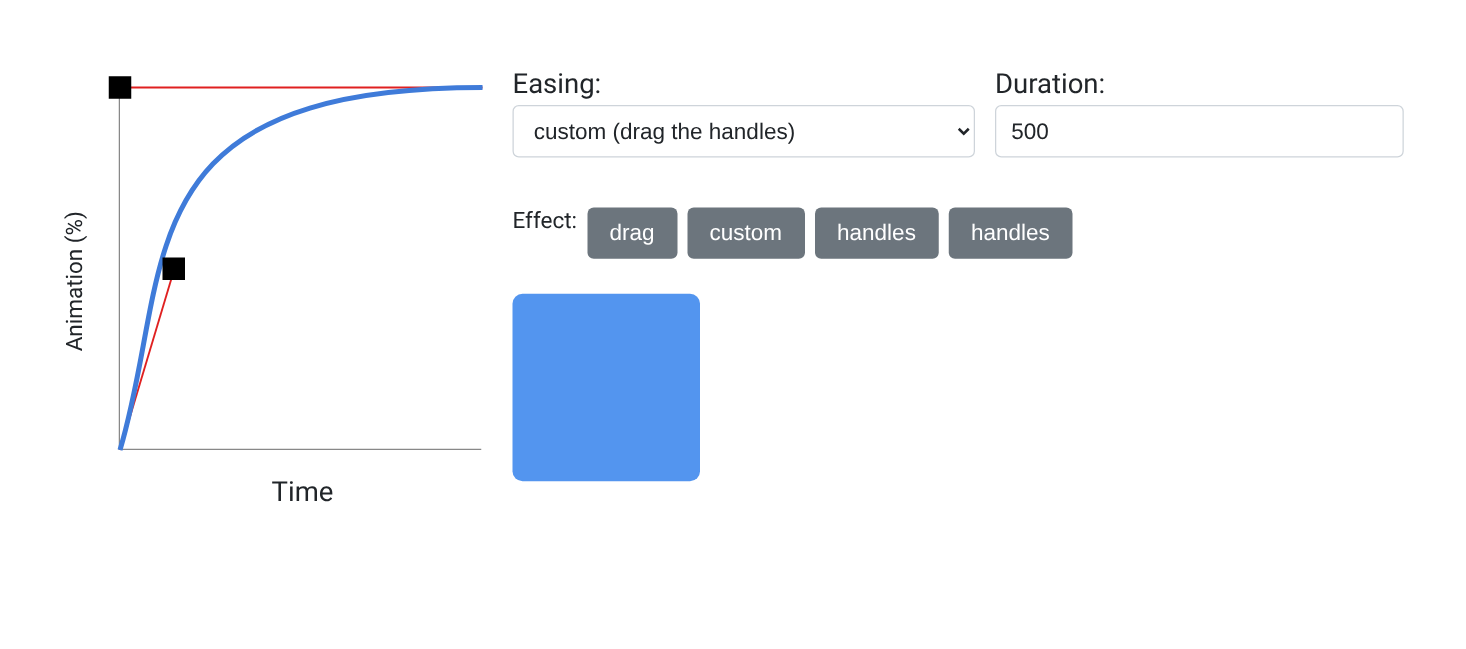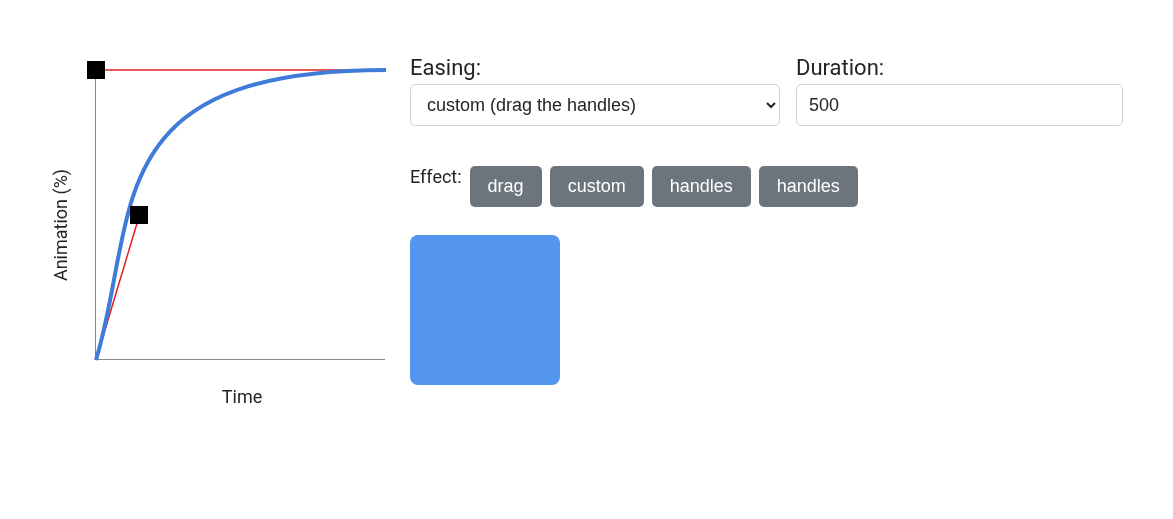--- a/index.html
+++ b/index.html
@@ -24,21 +24,21 @@
       left: 10px; top: 50%;
       transform: translate(-50%, -50%) rotate(-90deg);
       white-space: nowrap;
       font-size: 18px;
     }
     .xlabel {
       position: absolute;
       left: calc(50% + 22px);
       bottom: -12px;
       transform: translateX(-50%);
-      font-size: 18px;
+      font-size: 22px;
     }
 
     .plot {
       position: absolute;
       left: 45px; top: 15px;
       width: 290px; height: 290px;
       border-left: 1px solid #888;
       border-bottom: 1px solid #888;
     }
 

